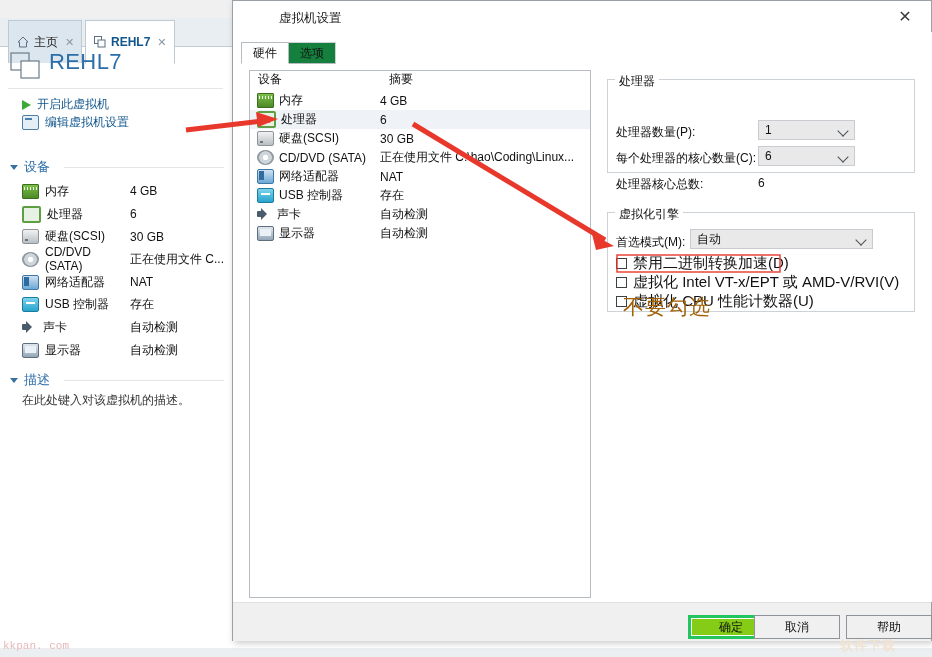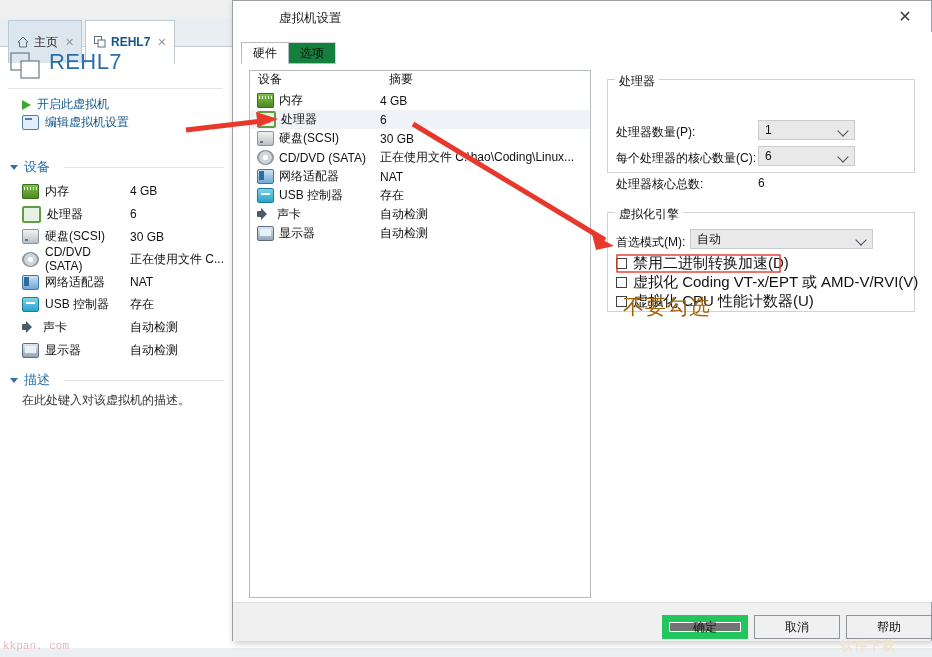--- a/index.html
+++ b/index.html
@@ -124,21 +124,21 @@
   .cbrow{position:absolute;display:flex;align-items:center;gap:6px;font-size:15px;color:#111;}
   .cbox{width:11px;height:11px;border:1px solid #3c4145;background:#fff;box-sizing:border-box;flex:0 0 11px;}
   #cb1{left:383px;top:222px;}
   #cb2{left:383px;top:241px;}
   #cb3{left:383px;top:260px;}
 
   
   #dlg-footer{position:absolute;left:0;top:601px;width:698px;height:38px;background:#f0f0f0;border-top:1px solid #dfe1e3;}
   .fbtn{position:absolute;top:12px;height:24px;width:86px;background:#f0f0f0;border:1px solid #8d9399;box-sizing:border-box;
         display:flex;align-items:center;justify-content:center;font-size:12px;color:#111;}
-  #btn-ok{left:429px;border:7px solid #22c55e;background:#737373;box-shadow:inset 0 0 0 1px #fff;}
+  #btn-ok{left:455px;border:3px solid #22c55e;background:#84cc16;box-shadow:inset 0 0 0 1px #fff;}
   #btn-cancel{left:521px;}
   #btn-help{left:613px;}
 
   
   #overlay{position:absolute;left:0;top:0;width:932px;height:657px;pointer-events:none;}
   #redtext{position:absolute;left:623px;top:293px;font-size:21px;color:#a16207;letter-spacing:1px;}
 
   
   #wm-left{position:absolute;left:3px;top:640px;font-size:11px;color:#e7b9b9;font-family:"Liberation Mono","DejaVu Sans Mono",monospace;}
   #wm-right{position:absolute;left:840px;top:637px;font-size:13px;color:#efe3d4;font-weight:bold;letter-spacing:1px;}
@@ -381,21 +381,21 @@
       <span>自动</span>
       <span class="arw"></span>
     </div>
 
     <div class="cbrow" id="cb1">
       <span class="cbox"></span>
       <span>禁用二进制转换加速(D)</span>
     </div>
     <div class="cbrow" id="cb2">
       <span class="cbox"></span>
-      <span>虚拟化 Coding VT-x/EPT 或 AMD-V/RVI(V)</span>
+      <span>虚拟化 Intel VT-x/EPT 或 AMD-V/RVI(V)</span>
     </div>
     <div class="cbrow" id="cb3">
       <span class="cbox"></span>
       <span>虚拟化 CPU 性能计数器(U)</span>
     </div>
   </div>
 
   <div id="dlg-footer">
     <div class="fbtn" id="btn-ok">确定</div>
     <div class="fbtn" id="btn-cancel">取消</div>

